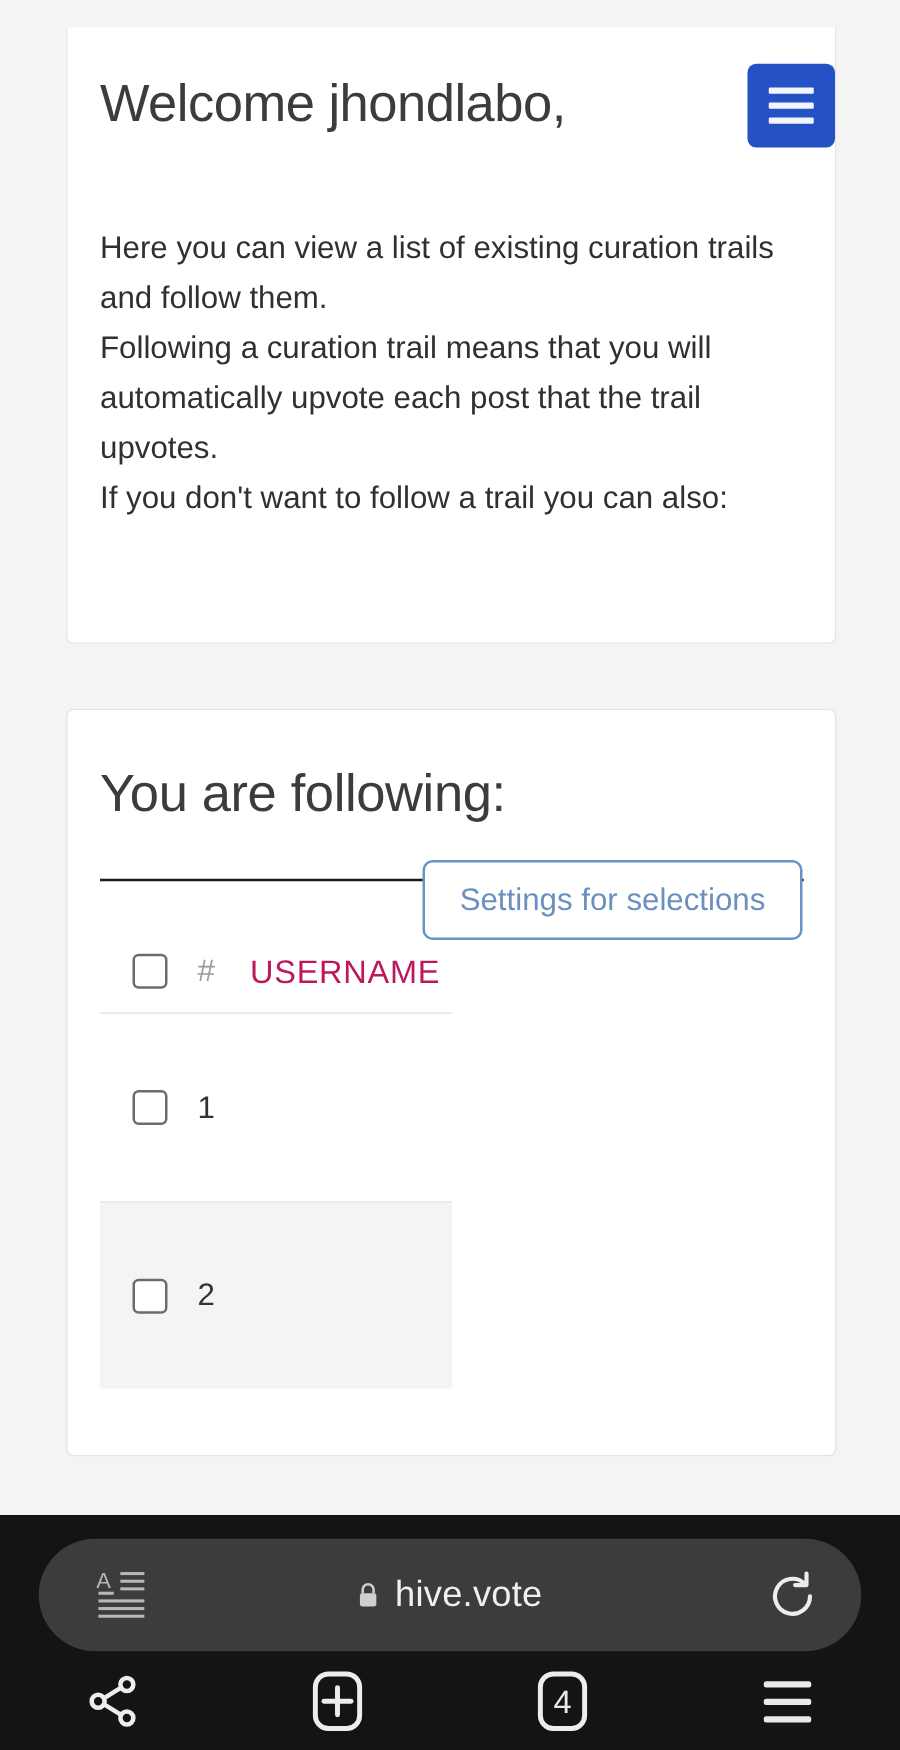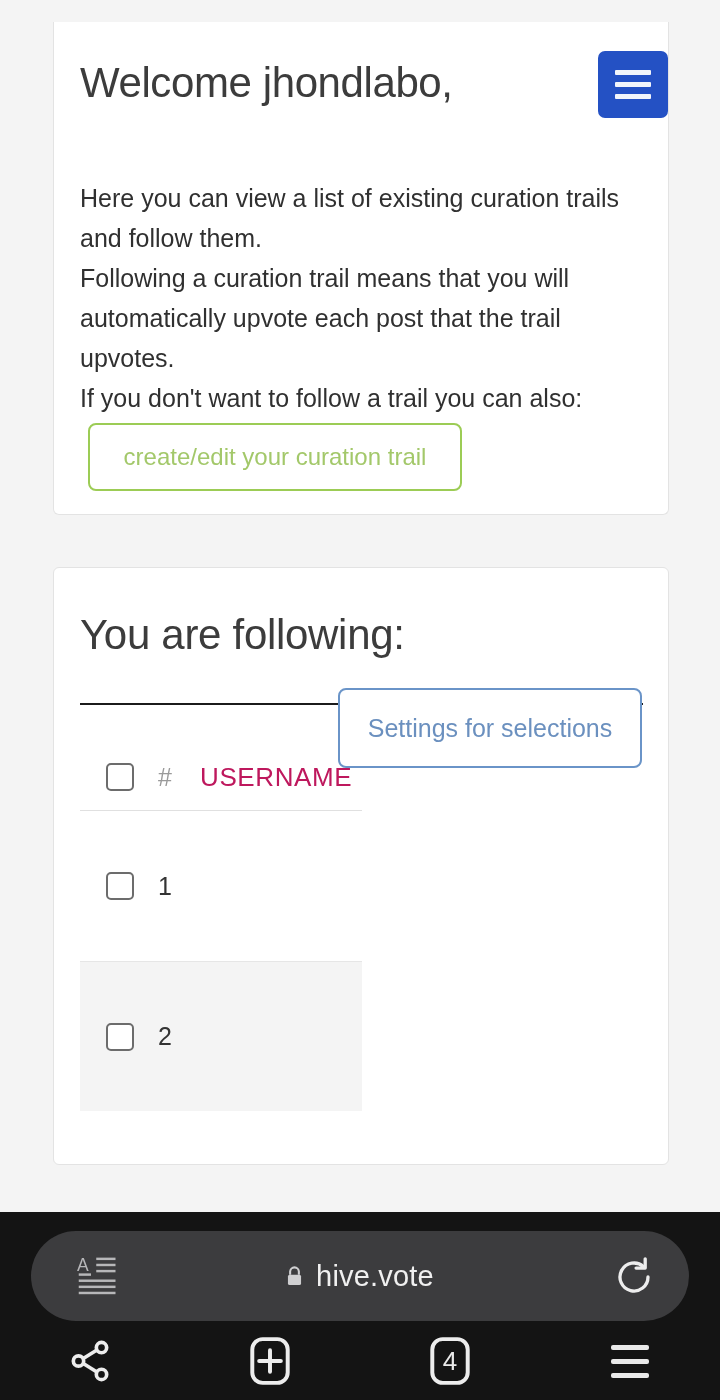--- a/index.html
+++ b/index.html
@@ -143,21 +143,21 @@
     width: 563px;
     height: 0;
     border-top: 2px solid #1b1b1b;
   }
 
   #settings-selections-button {
     position: absolute;
     left: 284px;
     top: 120px;
     width: 304px;
-    height: 80px;
+    height: 64px;
     background: #ffffff;
     border: 2px solid #6a94c8;
     border-radius: 8px;
     color: #6b90bf;
     font-size: 25px;
     font-family: "Liberation Sans", sans-serif;
     cursor: pointer;
     display: flex;
     align-items: center;
     justify-content: center;
@@ -343,21 +343,20 @@
     <button id="menu-toggle">
       <span class="bar"></span>
       <span class="bar"></span>
       <span class="bar"></span>
     </button>
 
     <p id="welcome-paragraph" style="white-space: pre-line;">Here you can view a list of existing curation trails and follow them.
 Following a curation trail means that you will automatically upvote each post that the trail upvotes.
 If you don't want to follow a trail you can also:</p>
 
-    <button id="create-trail-button">create/edit your curation trail</button>
   </div>
 
   <div class="card" id="card-following">
 
     <h2 id="following-heading">You are following:</h2>
 
     <div id="following-rule"></div>
 
     <button id="settings-selections-button">Settings for selections</button>
 

